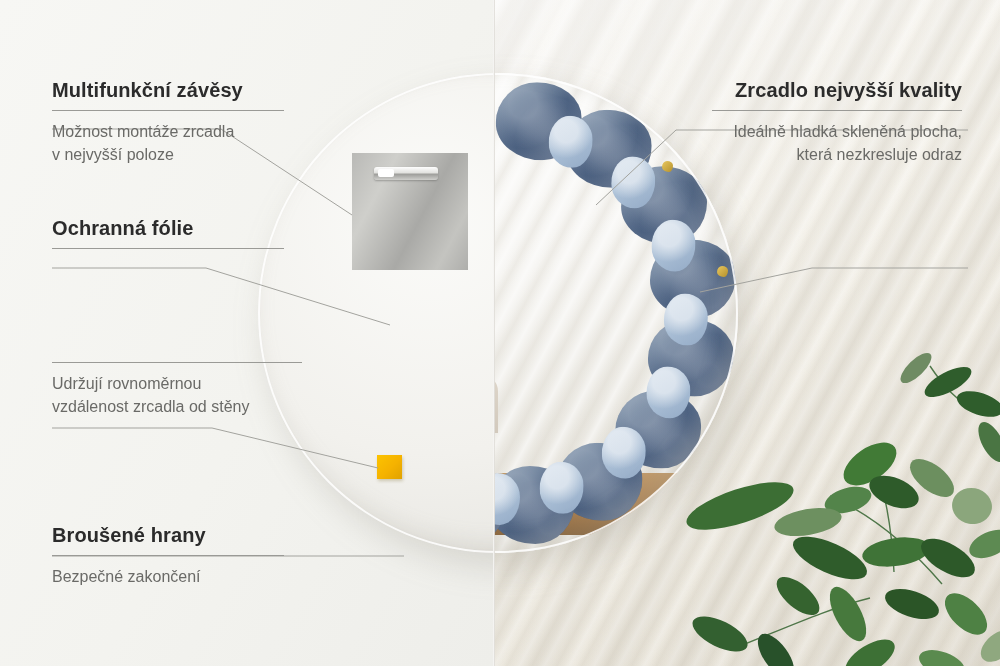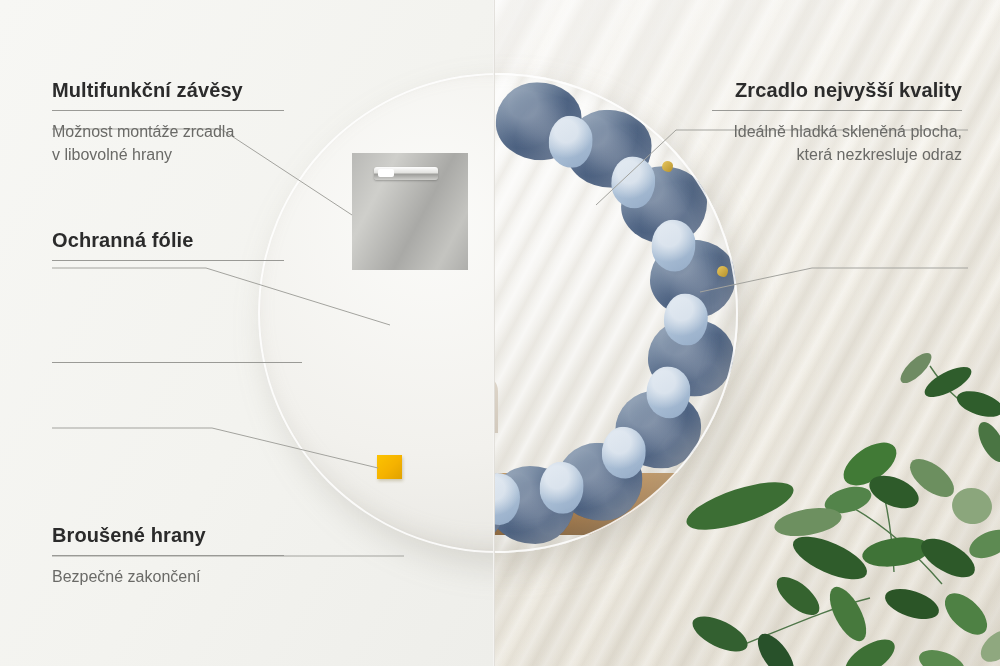--- a/index.html
+++ b/index.html
@@ -216,21 +216,21 @@
   }
   .callout .rule {
     height: 1px; background: #9a9a96; margin: 7px 0 9px 0;
   }
   .callout p {
     font-size: 16px; color: #6a6a67; line-height: 1.45;
   }
   .callout.right { text-align: right; }
 
   .c1 { left: 52px; top: 78px;  width: 232px; }
-  .c2 { left: 52px; top: 228px; width: 232px; }
+  .c2 { left: 52px; top: 216px; width: 232px; }
   .c3 { left: 52px; top: 355px; width: 250px; }
   .c4 { left: 52px; top: 523px; width: 232px; }
   .c5 { right: 38px; top: 78px;  width: 250px; }
   .c6 { right: 38px; top: 225px; width: 200px; }
 
   .leader { position: absolute; z-index: 11; overflow: visible; }
 </style>
 </head>
 <body>
 
@@ -382,31 +382,35 @@
       <path d="M968 130 L676 130 L596 205"></path>
       <path d="M968 268 L812 268 L700 292"></path>
     </g>
   </svg>
 
   <div class="callout c1">
     <h3>Multifunkční závěsy</h3>
     <div class="rule"></div>
     <p>
       <span>Možnost montáže zrcadla</span><br>
-      <span>v libovolné hrany</span>
+      <span>v nejvyšší poloze</span>
     </p>
   </div>
 
   <div class="callout c2">
     <h3>Ochranná fólie</h3>
     <div class="rule"></div>
   </div>
 
   <div class="callout c3">
     <div class="rule"></div>
+    <p>
+      <span>Udržují rovnoměrnou</span><br>
+      <span>vzdálenost zrcadla od stěny</span>
+    </p>
   </div>
 
   <div class="callout right c5">
     <h3>Zrcadlo nejvyšší kvality</h3>
     <div class="rule"></div>
     <p>
       <span>Ideálně hladká skleněná plocha,</span><br>
       <span>která nezkresluje odraz</span>
     </p>
   </div>

